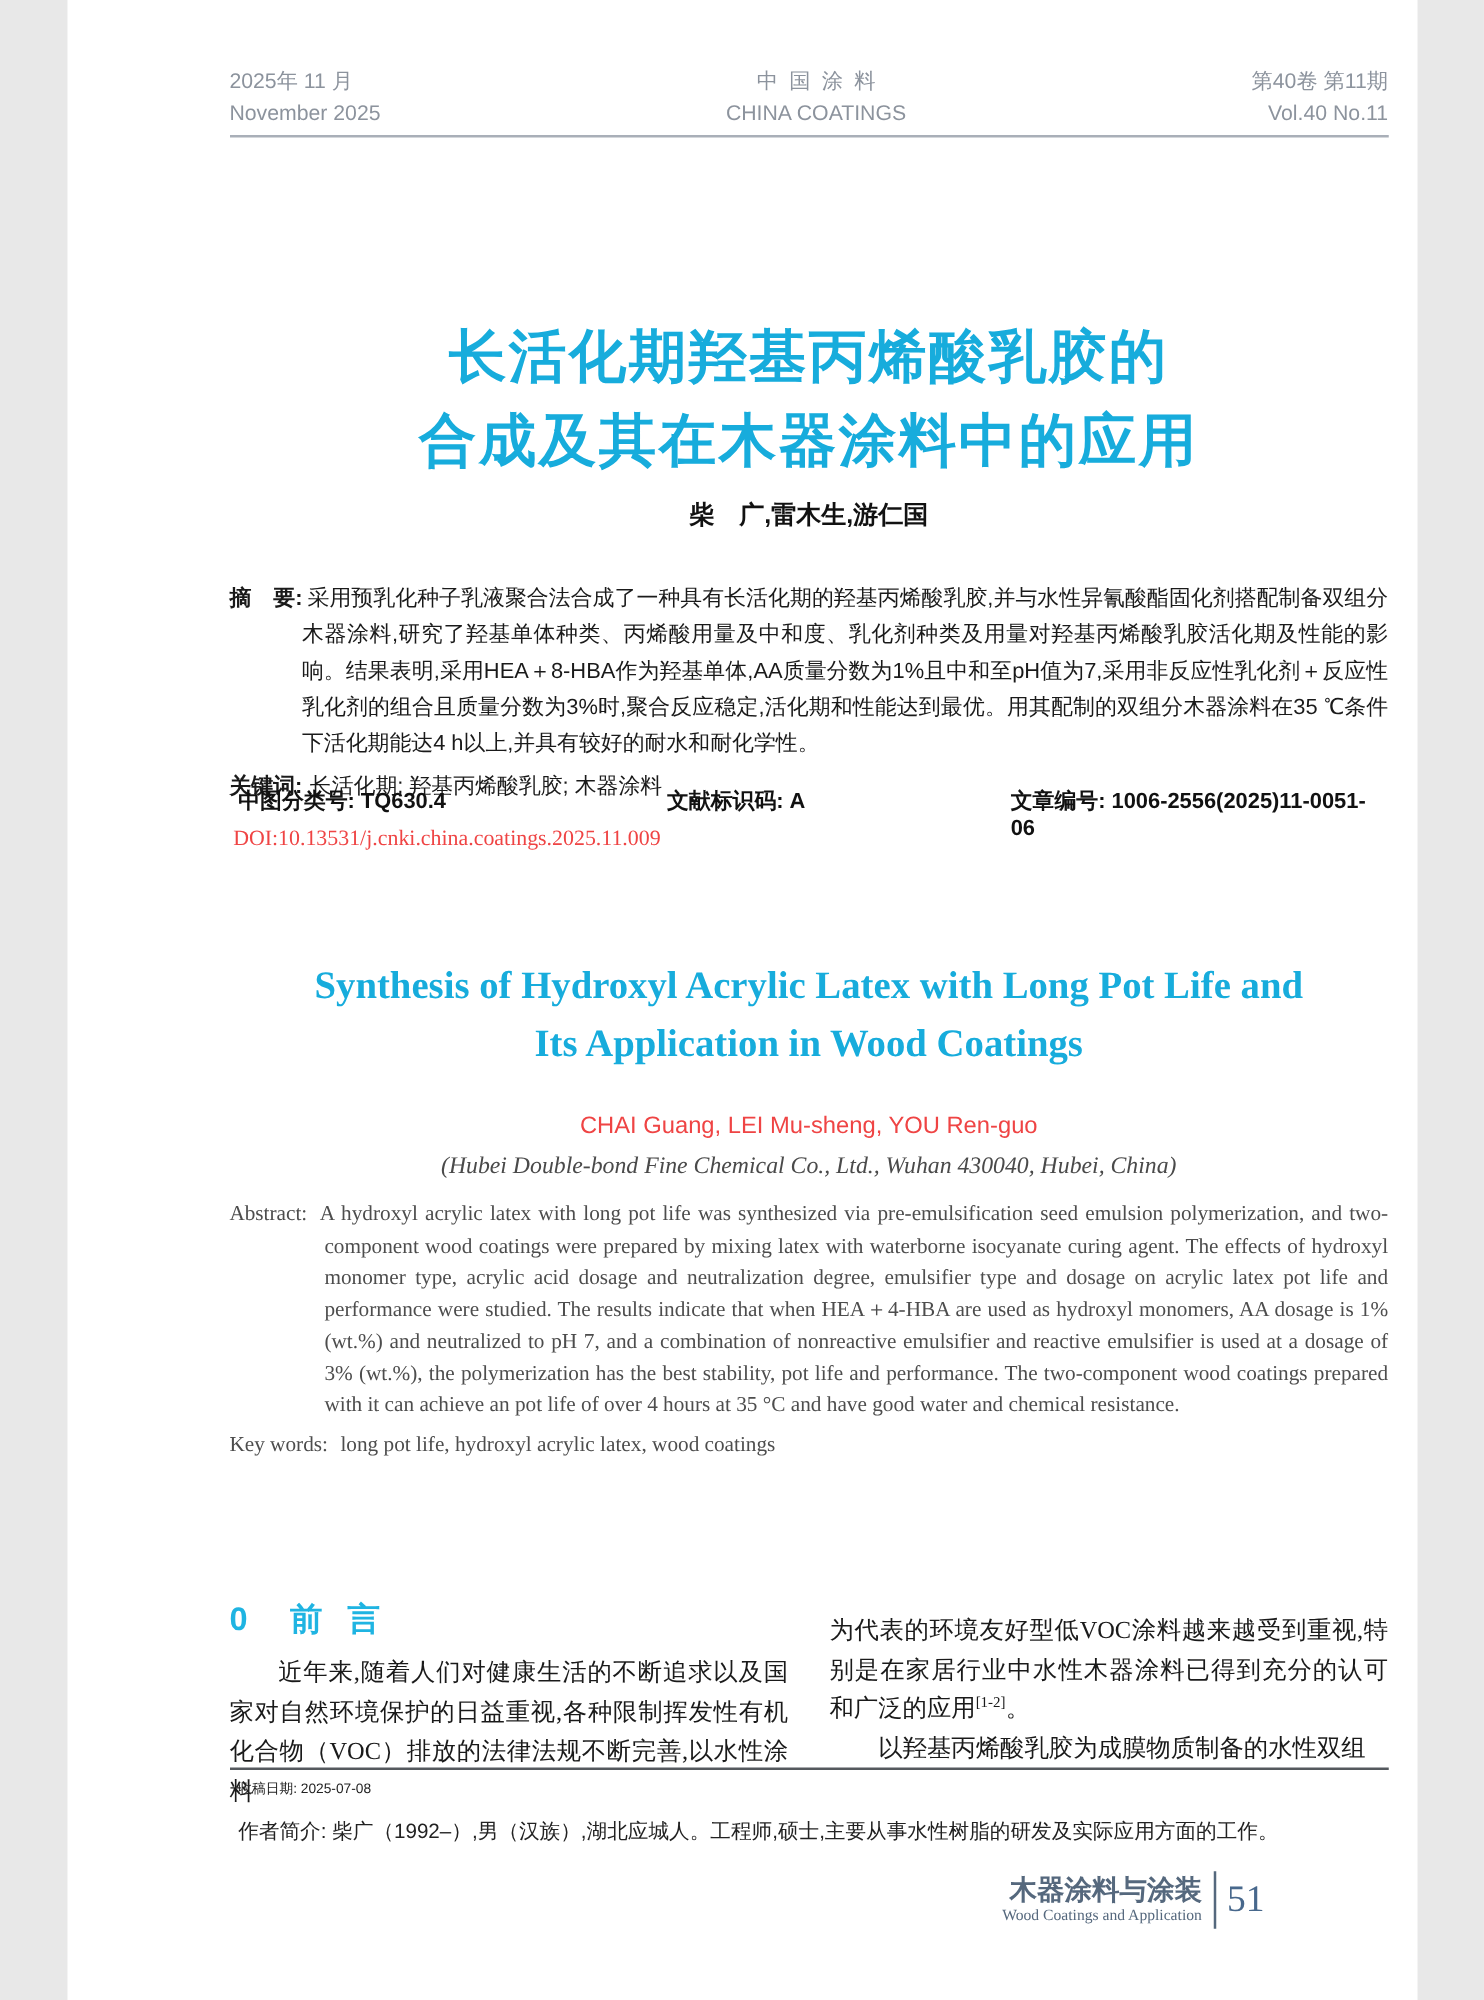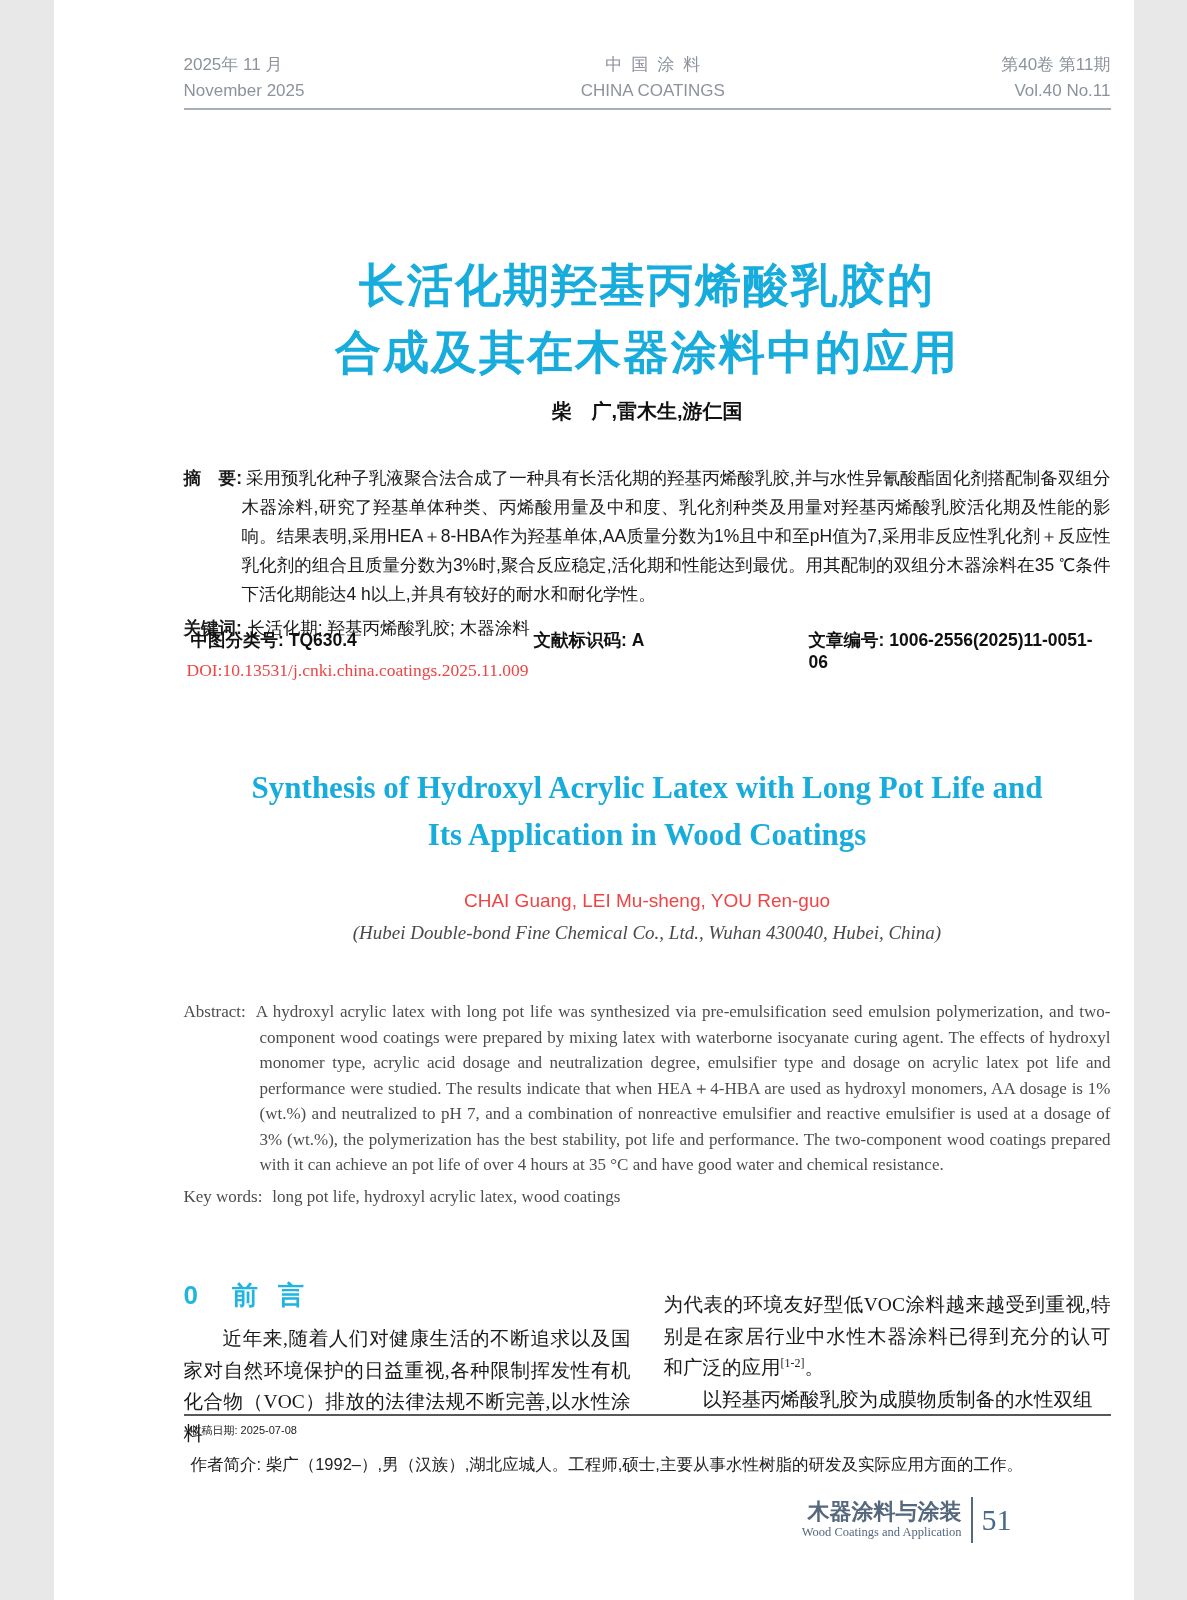--- a/index.html
+++ b/index.html
@@ -64,21 +64,21 @@
     text-align:center;font-size:19px;color:#ef4444;
   }
   .affiliation-en{
     position:absolute;top:922px;left:130px;width:927px;margin:0;
     text-align:center;font-family:"Liberation Serif",serif;font-style:italic;
     font-size:19px;color:#4a4a4a;
   }
   
   .abstract-block-en{
     position:absolute;top:958px;left:130px;width:927px;
-    font-family:"Liberation Serif",serif;font-size:17px;line-height:25.5px;color:#4d4d4d;margin-top:41px;
+    font-family:"Liberation Serif",serif;font-size:17px;line-height:25.5px;color:#4d4d4d;
   }
   .hang-en{margin:0;padding-left:76px;text-indent:-76px;text-align:justify;}
   .hang-en .lbl{margin-right:10px;}
   .keywords-en{margin:6px 0 0 0;}
   .keywords-en .lbl{margin-right:10px;}
   
   .col-left{position:absolute;top:1280px;left:130px;width:447px;}
   .col-right{position:absolute;top:1289px;left:610px;width:447px;}
   .section-heading{
     margin:0 0 13px 0;color:#1fb4e2;font-size:26px;font-weight:bold;line-height:30px;

